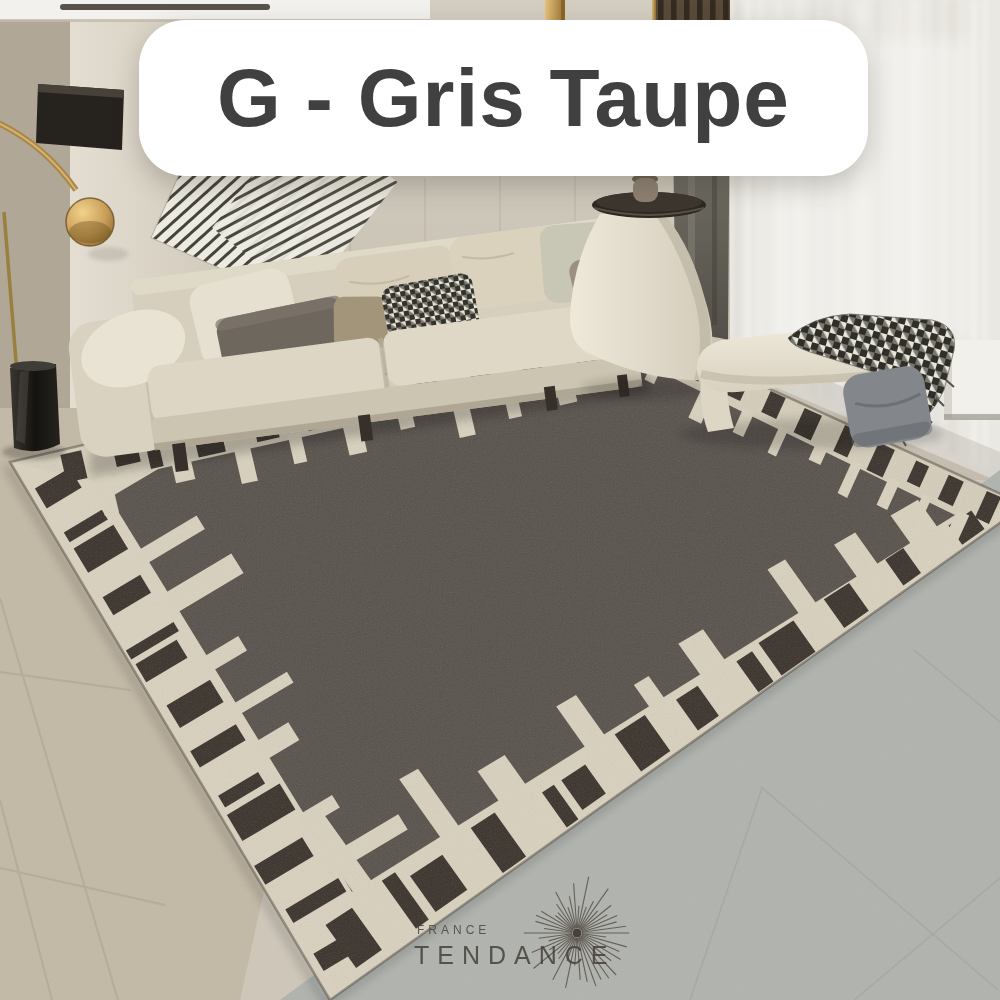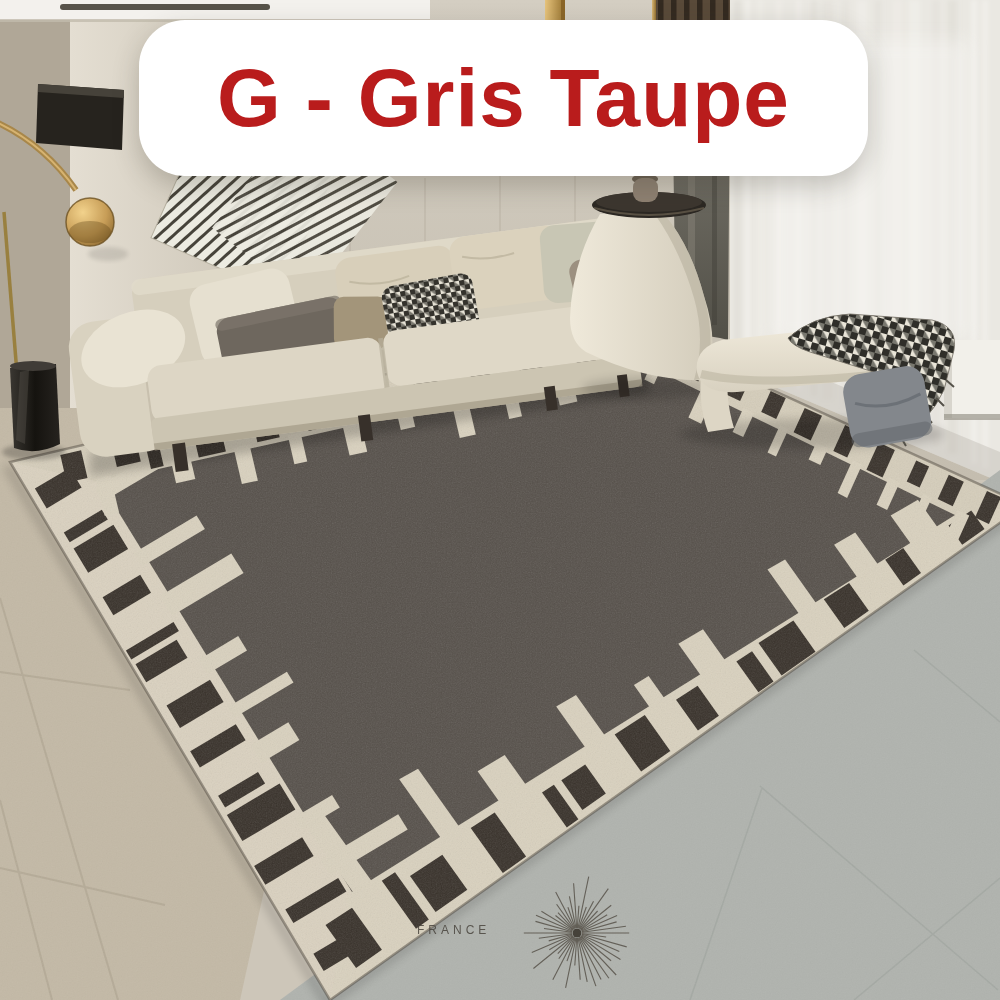--- a/index.html
+++ b/index.html
@@ -6,21 +6,21 @@
   .stage{position:relative;width:1000px;height:1000px;overflow:hidden;background:#cdc6b9;font-family:"Liberation Sans",sans-serif;}
   .stage svg.scene{position:absolute;left:0;top:0;width:1000px;height:1000px;display:block;}
   .variant-badge{
     position:absolute;left:139px;top:20px;width:729px;height:156px;
     background:#ffffff;border-radius:46px;
     display:flex;align-items:center;justify-content:center;
     box-shadow:0 10px 26px rgba(60,54,44,.25);
   }
   .variant-badge span{
     font-family:"Liberation Sans",sans-serif;
-    font-weight:800;font-size:82px;letter-spacing:1px;color:#b91c1c;
+    font-weight:800;font-size:82px;letter-spacing:1px;color:#404040;
     white-space:nowrap;
   }
   .watermark{position:absolute;left:414px;top:924px;line-height:1;color:#46413a;}
   .watermark .wm1{display:block;font-size:12px;letter-spacing:4px;opacity:.82;margin:0 0 7px 3px;font-weight:400;}
   .watermark .wm2{display:block;font-size:25px;letter-spacing:8px;opacity:.85;font-weight:400;}
   svg.starburst{position:absolute;left:515px;top:871px;width:124px;height:124px;opacity:.9;}
 </style>
 </head>
 <body>
 
@@ -429,15 +429,16 @@
       <line x1="3.9" y1="-3.2" x2="34.2" y2="-27.8" stroke="#4e483f" stroke-width="1.1" opacity="0.85"></line>
       <line x1="4.3" y1="-2.6" x2="30.2" y2="-18.3" stroke="#4e483f" stroke-width="1.1" opacity="0.85"></line>
       <line x1="4.6" y1="-2.0" x2="40.1" y2="-17.4" stroke="#4e483f" stroke-width="1.1" opacity="0.85"></line>
       <line x1="4.8" y1="-1.3" x2="39.6" y2="-11.1" stroke="#4e483f" stroke-width="1.1" opacity="0.85"></line>
       <line x1="5.0" y1="-0.7" x2="48.9" y2="-6.7" stroke="#4e483f" stroke-width="1.1" opacity="0.85"></line>
       <circle cx="0" cy="0" r="4.5" fill="#3b362e"></circle>
     </svg>
 
 <div class="watermark">
   <span class="wm1">FRANCE</span>
+  <span class="wm2">TENDANCE</span>
 </div>
 
 </div>
 
 </body></html>

